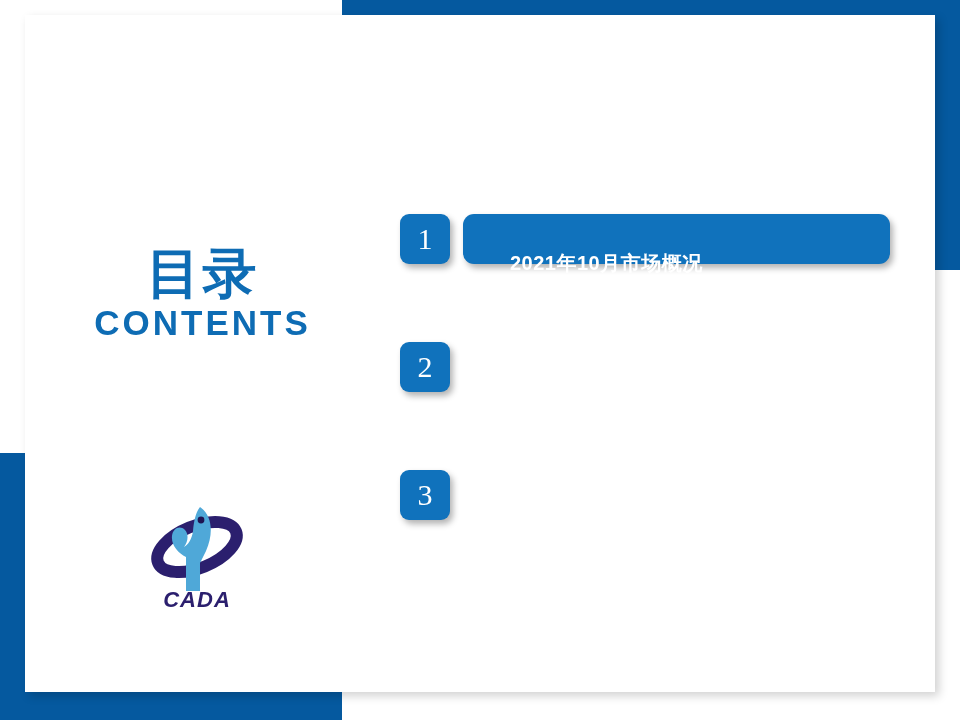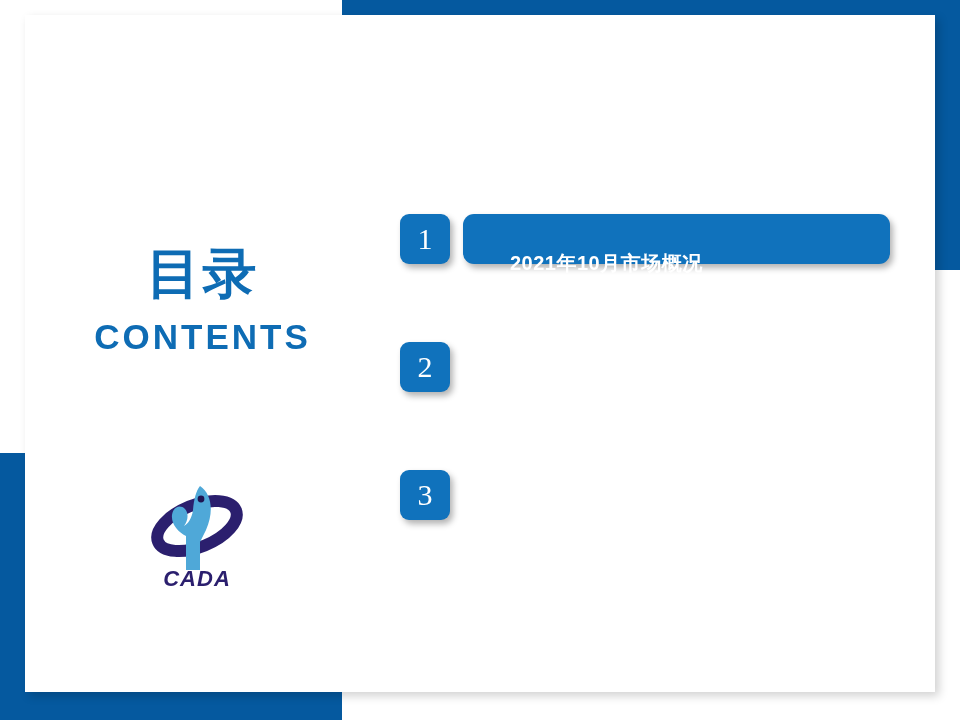--- a/index.html
+++ b/index.html
@@ -72,28 +72,28 @@
     line-height: 1.05;
     letter-spacing: 2px;
     margin: 0;
   }
   .title-en {
     color: #0E6CB4;
     font-size: 35px;
     font-weight: bold;
     letter-spacing: 3px;
     line-height: 1.1;
-    margin: 16px 0 0 0;
+    margin: 2px 0 0 0;
   }
 
   
   .logo {
     position: absolute;
     left: 138px;
-    top: 474px;
+    top: 495px;
     width: 118px;
     height: 118px;
   }
 
   
   .toc {
     position: absolute;
     left: 400px;
     top: 214px;
     width: 490px;

